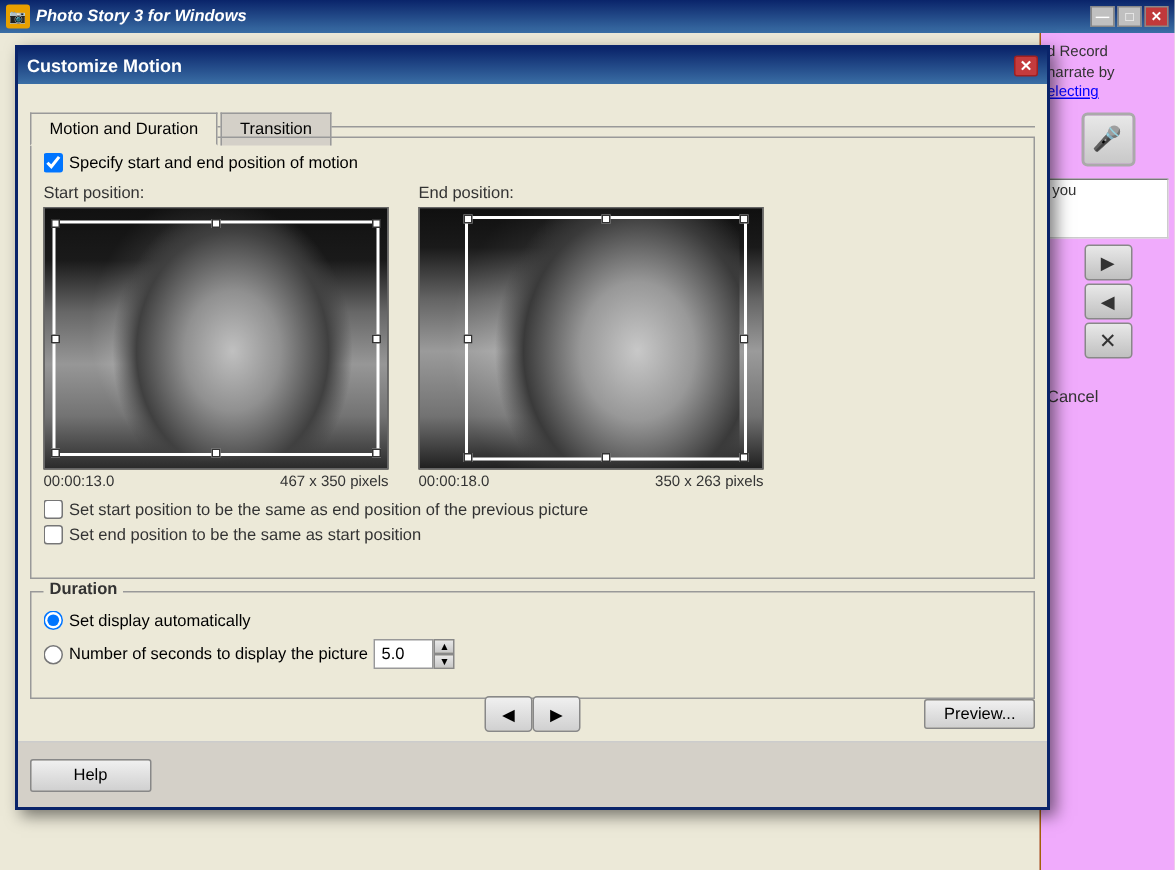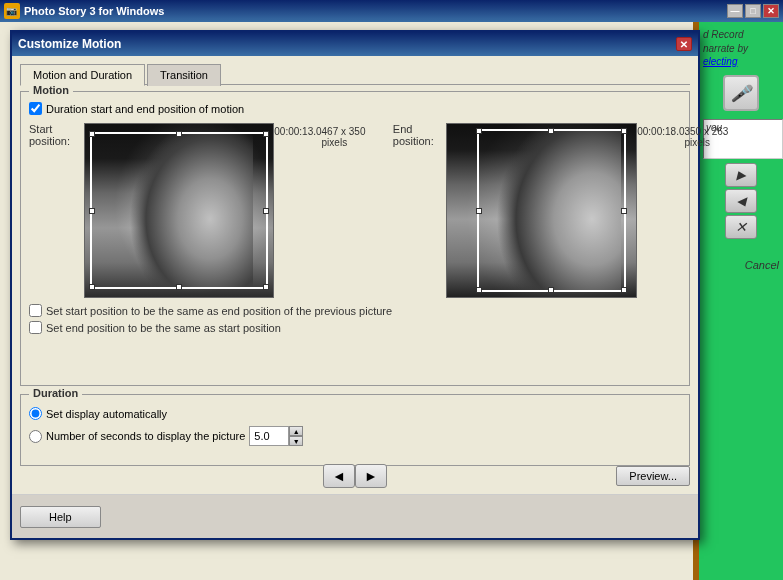--- a/index.html
+++ b/index.html
@@ -39,20 +39,21 @@
       border-radius: 2px;
       margin-right: 4px;
       display: flex;
       align-items: center;
       justify-content: center;
       font-size: 9px;
     }
 
     .ps-titlebar-title {
       flex: 1;
+      font-style: italic;
     }
 
     .ps-titlebar-buttons {
       display: flex;
       gap: 2px;
     }
 
     .ps-titlebar-btn {
       width: 16px;
       height: 14px;
@@ -67,26 +68,25 @@
 
     .ps-titlebar-btn.close { background: #C0393B; color: white; }
 
     
     .right-panel {
       position: absolute;
       top: 22px;
       right: 0;
       width: 90px;
       height: 558px;
-      background: #22c55e;
-      border-left: 6px solid #a16207;
+      background: #f0abfc;
+      border-left: 1px solid #a16207;
       padding: 6px 4px;
       font-size: 11px;
       color: #333;
-      font-style: italic;
     }
 
     .right-panel-text {
       font-size: 10px;
       color: #333;
       line-height: 1.4;
     }
 
     .right-panel-link {
       color: blue;
@@ -188,21 +188,21 @@
 
     .tab {
       padding: 4px 12px;
       border: 1px solid #999;
       border-bottom: none;
       background: #D4D0C8;
       cursor: pointer;
       font-size: 11px;
       margin-right: 2px;
       position: relative;
-      top: 2px;
+      top: 13px;
     }
 
     .tab.active {
       background: #ECE9D8;
       border-bottom: 1px solid #ECE9D8;
       z-index: 1;
     }
 
     
     .group-box {
@@ -243,20 +243,21 @@
 
     
     .images-row {
       display: flex;
       gap: 20px;
       margin-bottom: 6px;
     }
 
     .image-col {
       display: flex;
+      flex-direction: column;
     }
 
     .image-label {
       font-size: 11px;
       margin-bottom: 3px;
       color: #333;
     }
 
     .image-container {
       width: 230px;
@@ -471,21 +472,21 @@
     <div class="microphone-btn">🎤</div>
 
     <div class="right-text-area">
       <div style="font-size:10px;padding:2px;">you</div>
     </div>
 
     <div class="arrow-btn">▶</div>
     <div class="arrow-btn">◀</div>
     <div class="arrow-btn" style="font-size:14px;">✕</div>
 
-    <div style="margin-top:20px;text-align:right;">Cancel</div>
+    <div style="margin-top:20px;text-align:left;">Cancel</div>
   </div>
 
   <div class="dialog-overlay">
 
     <div class="dialog-titlebar">
       <span class="dialog-titlebar-title">Customize Motion</span>
       <div class="dialog-close-btn">✕</div>
     </div>
 
     <div class="dialog-content">
@@ -499,21 +500,21 @@
         </div>
       </div>
 
       <div class="group-box" style="height:295px;">
         <span class="group-label">Motion</span>
 
         <div class="motion-content">
 
           <div class="checkbox-row">
             <input type="checkbox" class="checkbox-input" checked="" style="">
-            <label>Duration start and end position of motion</label>
+            <label>Specify start and end position of motion</label>
           </div>
 
           <div class="images-row">
 
             <div class="image-col">
               <div class="image-label">Start position:</div>
               <div class="image-container">
                 <div class="portrait-start">
 
                   <div style="position:absolute;top:0;left:0;width:100%;height:100%;background:linear-gradient(to bottom, #0d0d0d 0%, #1a1a1a 20%, #888 40%, #ccc 60%, #999 80%, #333 100%);opacity:0.7;"></div>

